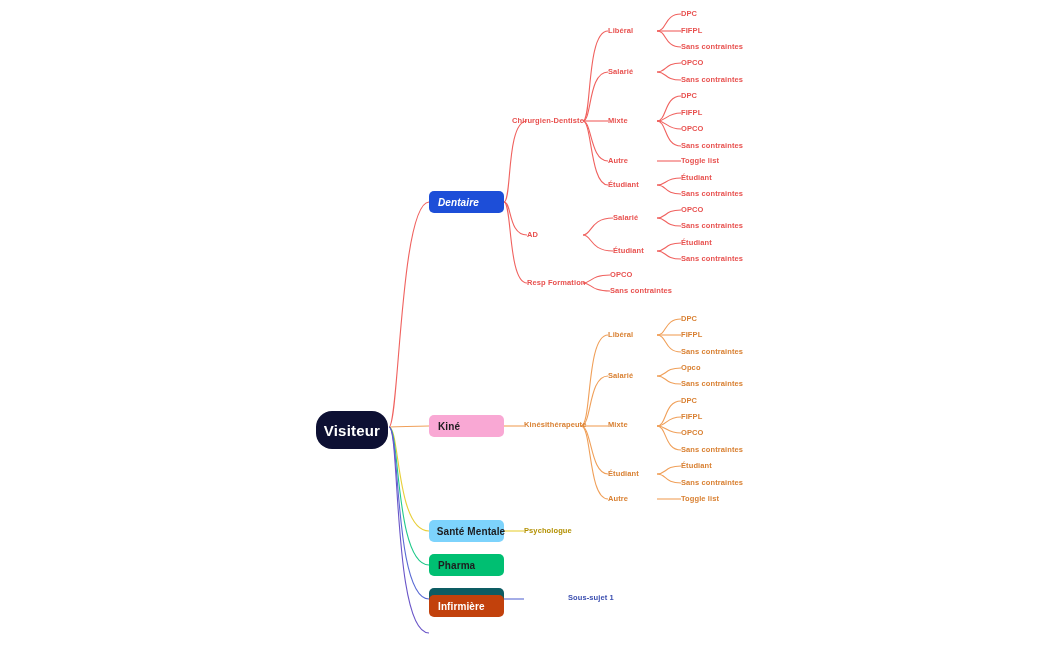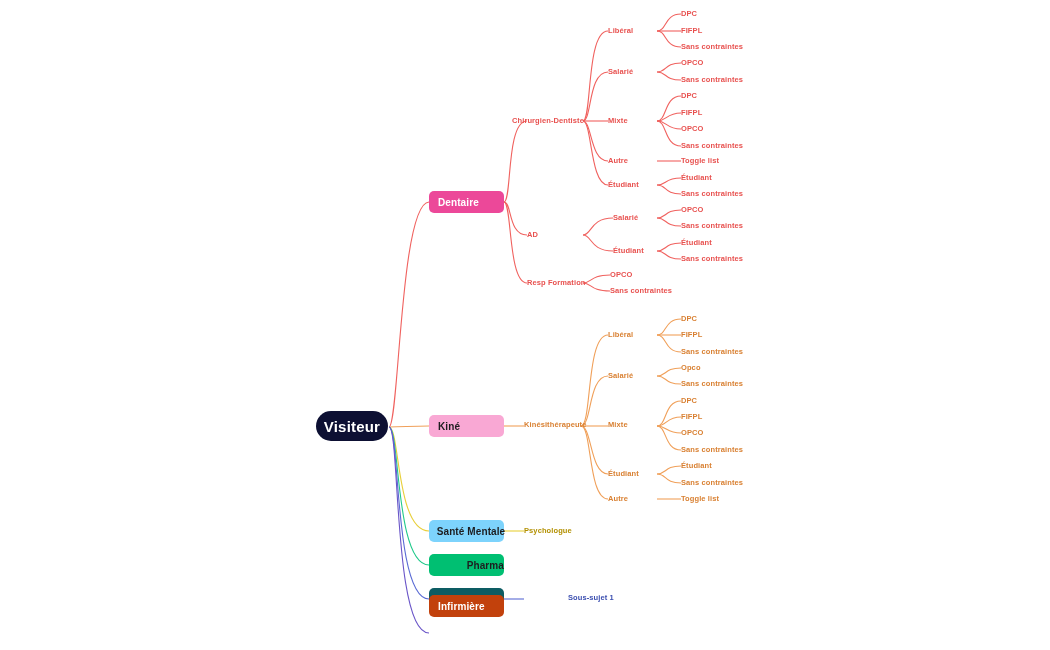--- a/index.html
+++ b/index.html
@@ -13,21 +13,21 @@
   }
   #canvas{position:absolute;inset:0;width:1050px;height:650px;}
   svg#links{position:absolute;left:0;top:0;width:1050px;height:650px;pointer-events:none;}
   .node{
     position:absolute;
     box-sizing:border-box;
     white-space:nowrap;
   }
   
   .root-node{
-    left:316px;top:411px;width:72px;height:30px;
+    left:316px;top:411px;width:72px;height:38px;
     background:#0d1033;
     border-radius:16px;
     color:#ffffff;
     font-size:15px;font-weight:700;
     display:flex;align-items:center;justify-content:center;
     letter-spacing:.2px;
   }
   
   .pill{
     width:75px;height:22px;
@@ -150,33 +150,33 @@
 
     <g fill="none" stroke="#5a6bd4" stroke-width="1.1">
       <path d="M504,599 L524,599"></path>
     </g>
   </svg>
 
   <div class="node root-node">
     <span>Visiteur</span>
   </div>
 
-  <div class="node pill light-text" style="left:429px;top:191px;background:#ec4899;">
+  <div class="node pill light-text" style="left:429px;top:191px;background:#1d4ed8;font-style:italic;">
     <span>Dentaire</span>
   </div>
 
   <div class="node pill" style="left:429px;top:415px;background:#f9a8d4;">
     <span>Kiné</span>
   </div>
 
   <div class="node pill" style="left:429px;top:520px;background:#7dd3fc;justify-content:center;">
     <span>Santé Mentale</span>
   </div>
 
-  <div class="node pill" style="left:429px;top:554px;background:#00bf72;justify-content:flex-end;">
+  <div class="node pill" style="left:429px;top:554px;background:#00bf72;">
     <span>Pharma</span>
   </div>
 
   <div class="node pill light-text" style="left:429px;top:588px;background:#0d5c63;">
     <span>Med G</span>
   </div>
 
   <div class="node pill light-text" style="left:429px;top:595px;background:#c2410c;">
     <span>Infirmière</span>
   </div>

